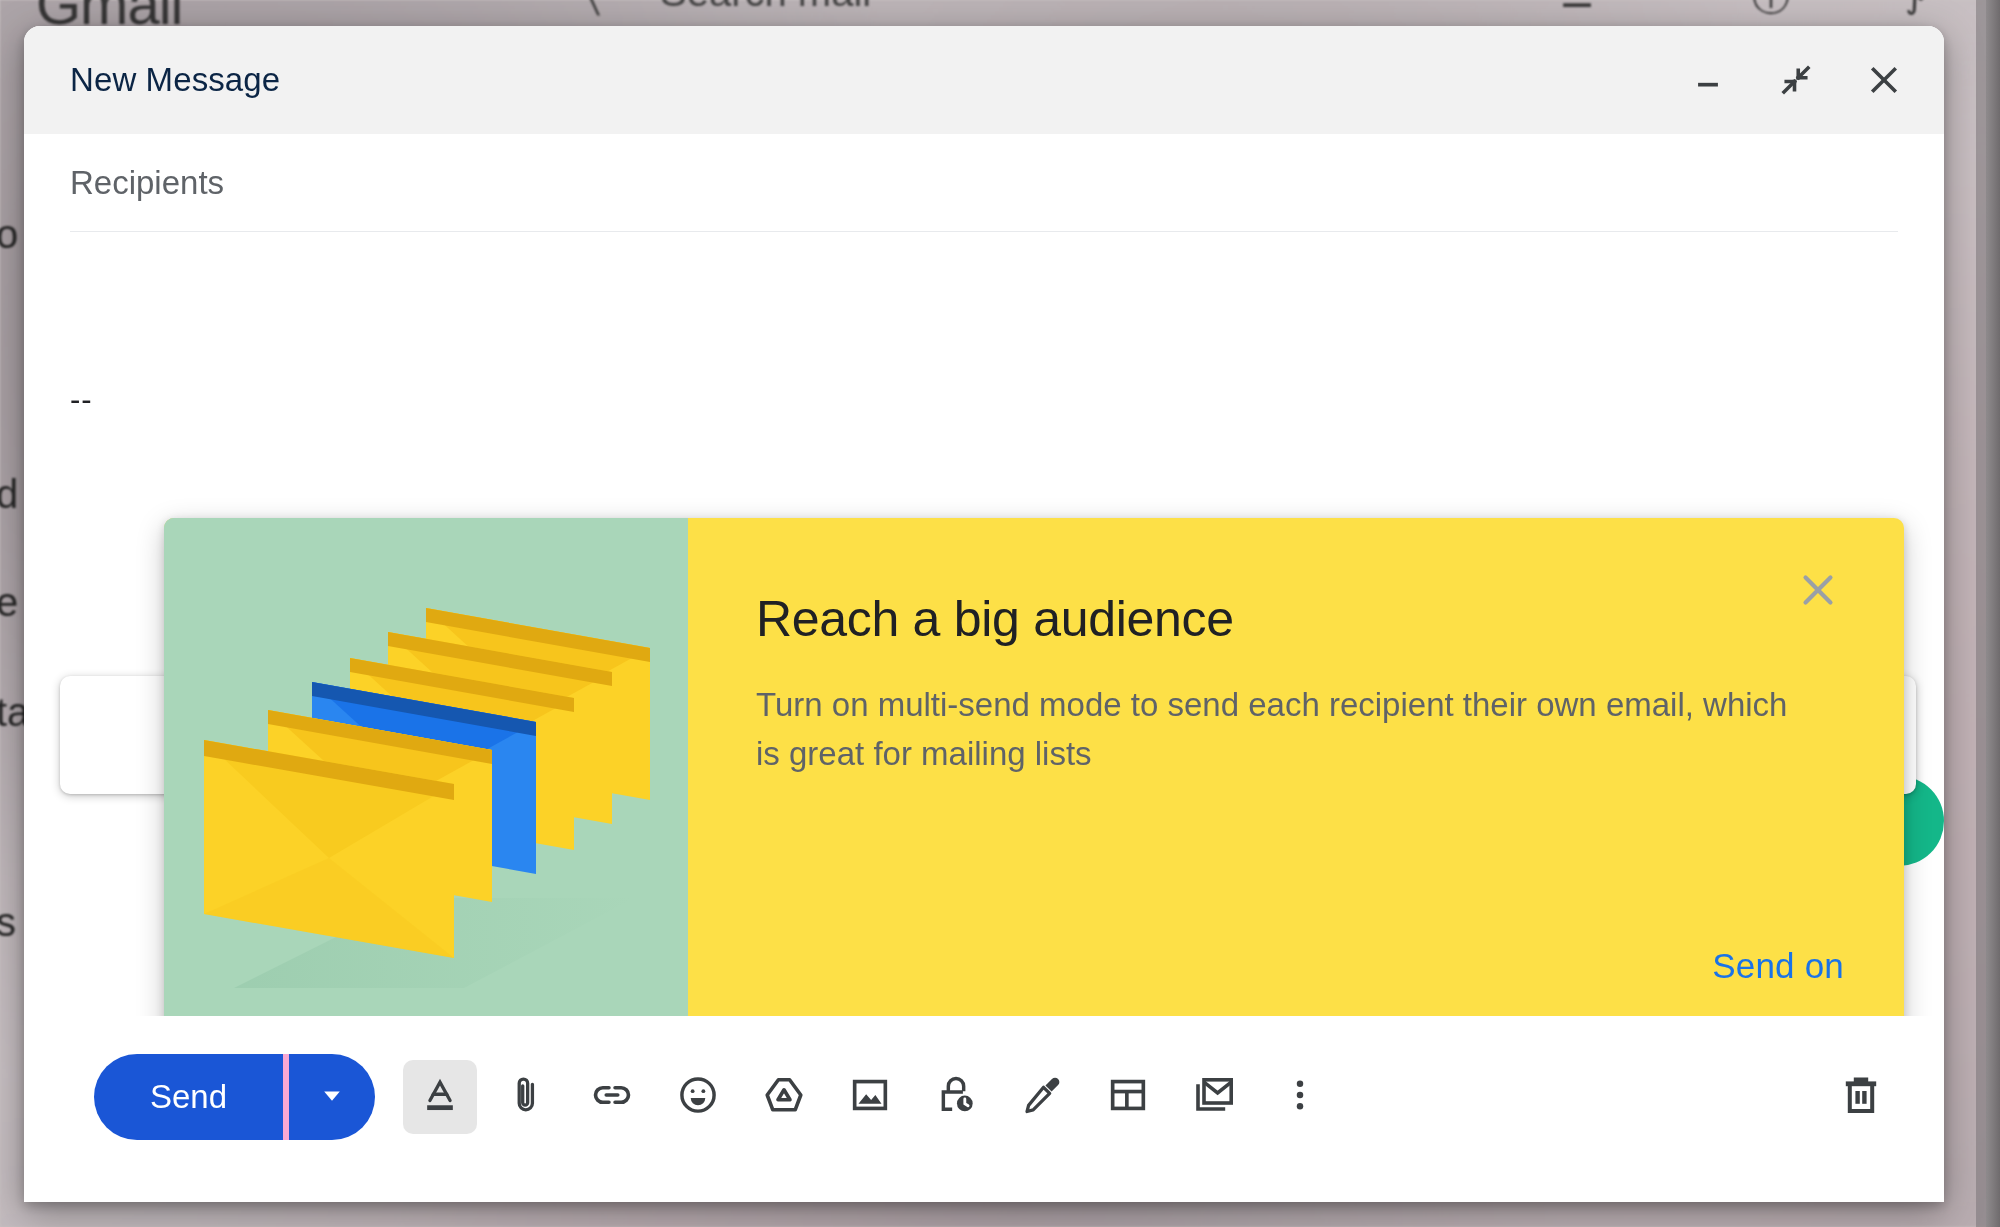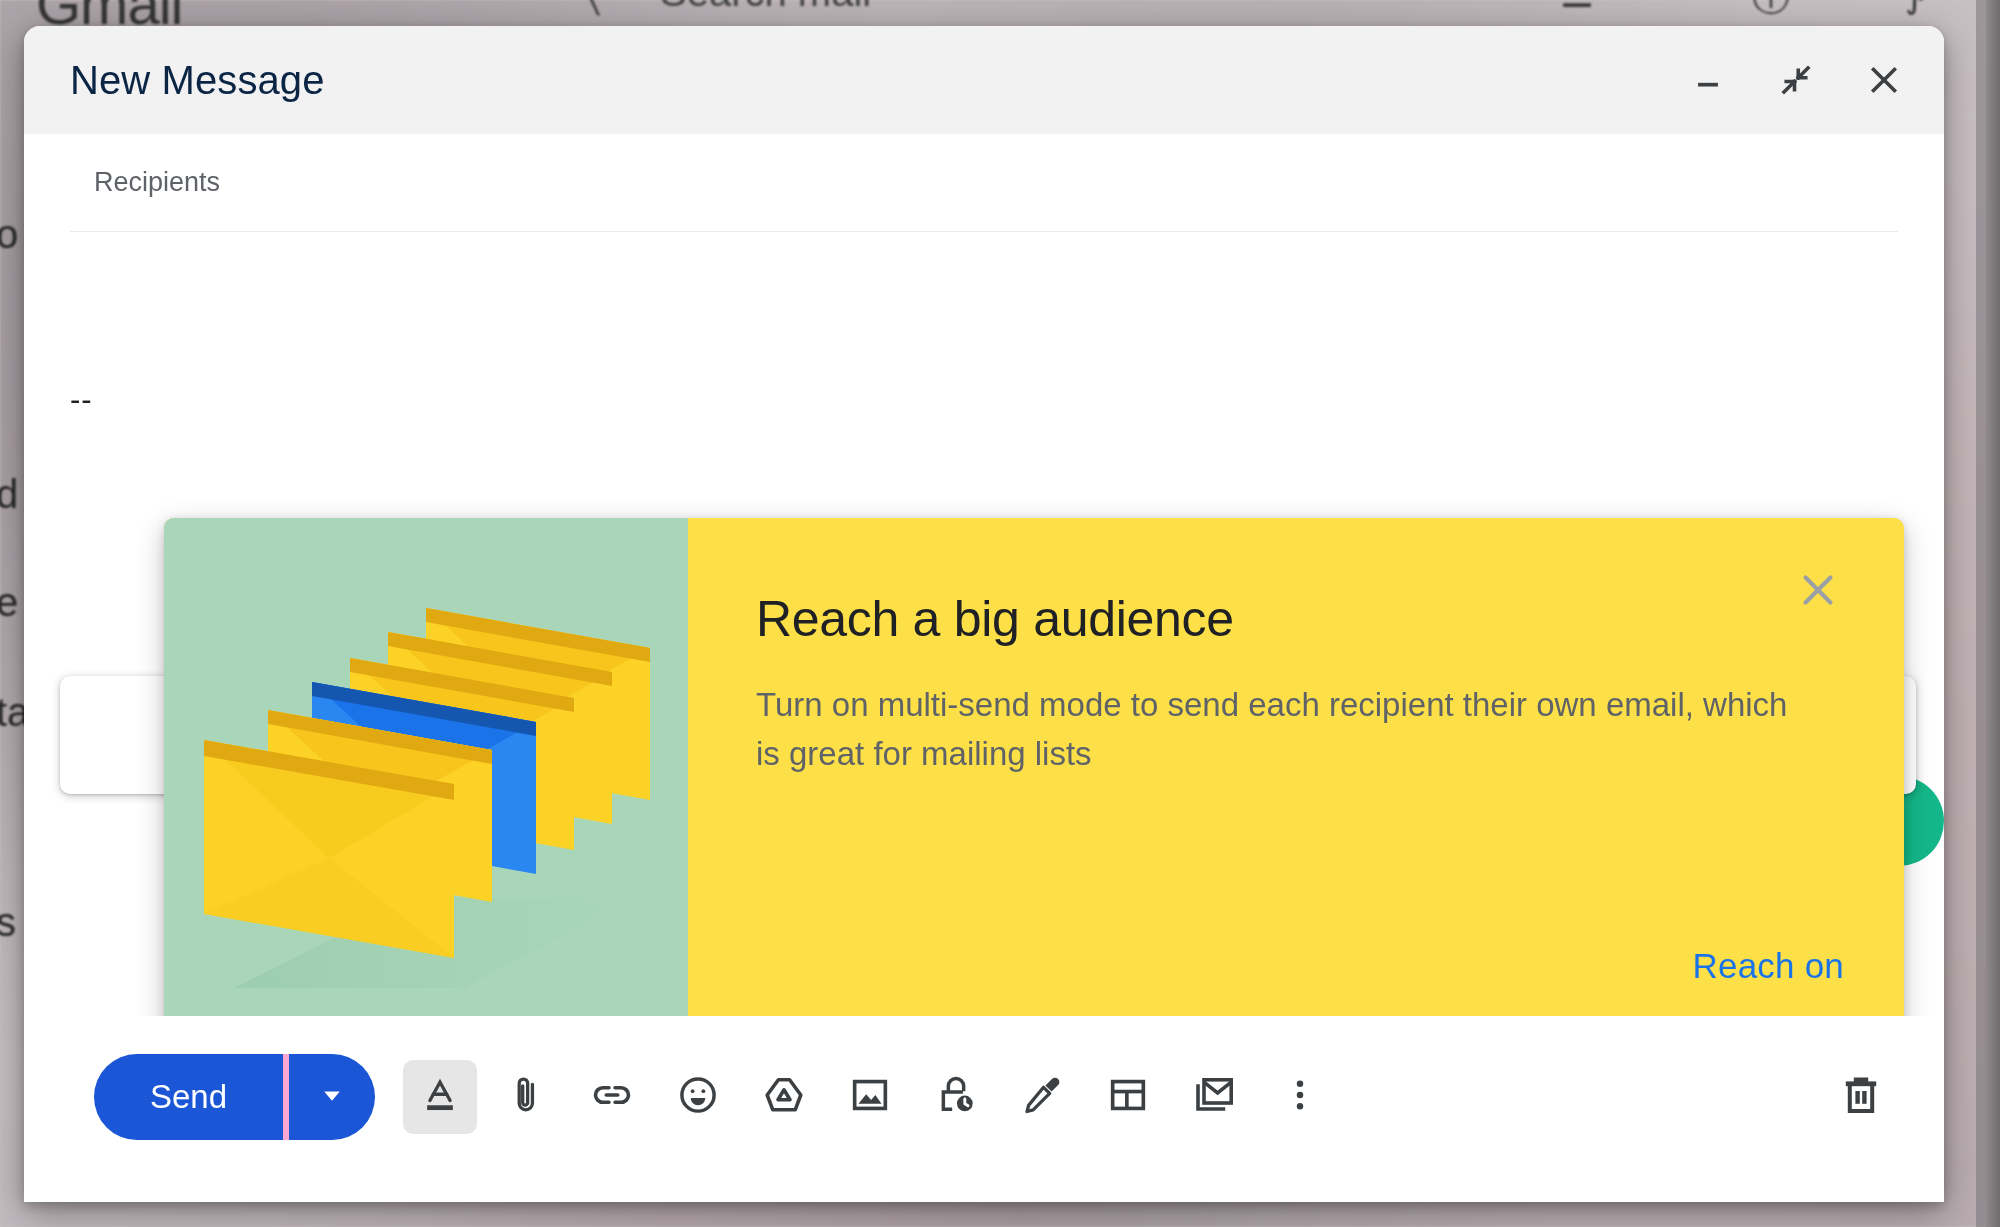--- a/index.html
+++ b/index.html
@@ -80,42 +80,42 @@
 
   
   #compose-header {
     position: relative;
     height: 108px;
     background: #f2f2f2;
     display: flex; align-items: center;
     padding: 0 34px 0 46px;
   }
   #compose-title {
-    font-size: 40px; color: #0b2545; font-weight: 400;
+    font-size: 33px; color: #0b2545; font-weight: 400;
     letter-spacing: .1px;
   }
   #header-actions {
     margin-left: auto; display: flex; align-items: center; gap: 36px;
   }
   .hdr-btn {
     width: 52px; height: 52px;
     display: flex; align-items: center; justify-content: center;
     cursor: pointer; color: #3c4043;
   }
   .hdr-btn svg { display: block; }
 
   
   .field-row {
     margin: 0 46px;
     height: 98px;
     display: flex; align-items: center;
     border-bottom: 1px solid #e8eaed;
   }
   .field-label {
-    font-size: 27px; color: #5f6368; font-weight: 400; margin-left: 24px;
+    font-size: 33px; color: #5f6368; font-weight: 400;
   }
 
   
   #compose-body {
     position: relative;
     margin: 0 46px;
     height: 620px;
     padding-top: 150px;
   }
   #signature-sep {
@@ -391,21 +391,21 @@
       <div id="promo-close">
         <span>
           <svg width="46" height="46" viewBox="0 0 24 24" stroke="#9aa0a6" stroke-width="2.2" stroke-linecap="round">
             <path d="M5.5 5.5 L18.5 18.5"></path>
               <path d="M18.5 5.5 L5.5 18.5"></path>
           </svg>
         </span>
       </div>
       <h2 id="promo-title">Reach a big audience</h2>
       <p id="promo-body">Turn on multi-send mode to send each recipient their own email, which is great for mailing lists</p>
-      <span id="promo-action">Reach on</span>
+      <span id="promo-action">Send on</span>
     </div>
   </div>
 
   <div id="promo-pointer">
     <svg width="62" height="34" viewBox="0 0 62 34">
       <path d="M0 0 L31 30 L62 0 Z" fill="#ffffff" stroke="#bdbdbd" stroke-width="1.6"></path>
       <path d="M0 0 L62 0" stroke="#ffffff" stroke-width="4"></path>
     </svg>
   </div>
 

